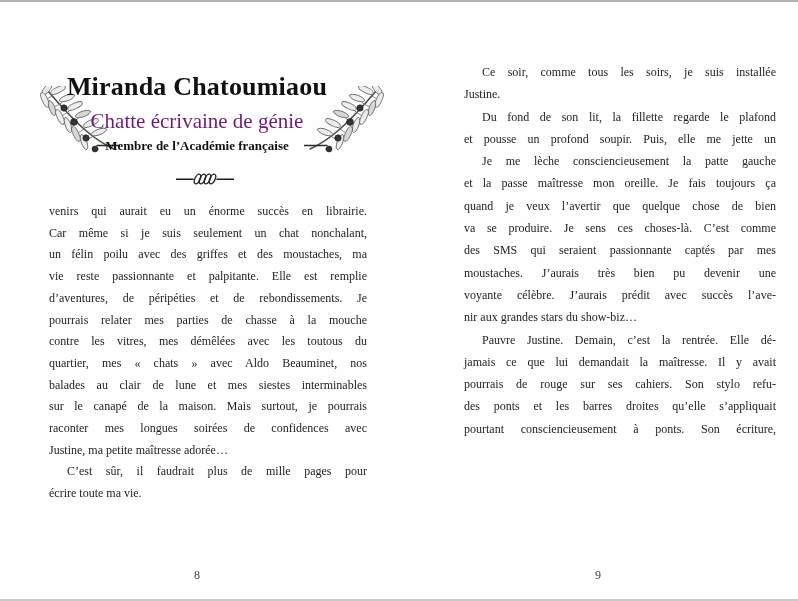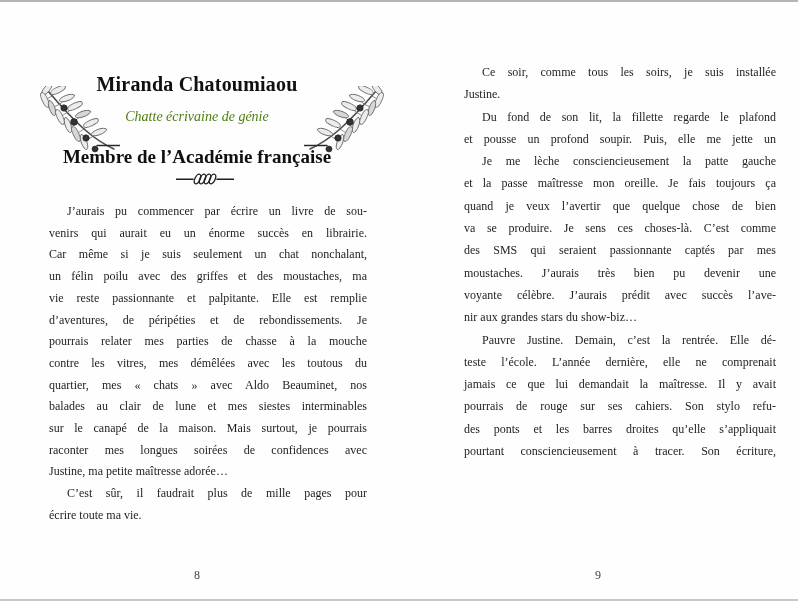--- a/index.html
+++ b/index.html
@@ -14,31 +14,31 @@
   .edge.top { top:0; height:2px; background:#b4b4b4; }
   .edge.bottom { bottom:0; height:2px; background:#c8c8c8; }
 
   .page { position:absolute; top:0; height:601px; }
   .page-left  { left:38px; width:318px; }
   .page-right { left:453px; width:312px; }
 
   
   .author {
     position:absolute; top:74px; left:0; width:318px;
-    text-align:center; font-weight:bold; font-size:20px;
+    text-align:center; font-weight:bold; font-size:26px;
     line-height:1; letter-spacing:.2px; color:#101010;
   }
   .role {
     position:absolute; top:109px; left:0; width:318px;
-    text-align:center; font-style:italic; font-size:14px;
-    line-height:1.2; color:#4d7c0f;
+    text-align:center; font-size:21px;
+    line-height:1.2; color:#701a75;
   }
   .membership {
-    position:absolute; top:146px; left:0; width:318px;
-    text-align:center; font-weight:bold; font-size:19px;
+    position:absolute; top:138px; left:0; width:318px;
+    text-align:center; font-weight:bold; font-size:13px;
     line-height:1.2; color:#101010;
   }
   .branch { position:absolute; top:86px; width:84px; height:76px; }
   .branch-left  { left:-2px; }
   .branch-right { left:266px; }
   .divider { position:absolute; top:172px; left:138px; width:58px; height:14px; }
 
   
   .body-text { position:absolute; left:11px; font-size:12px; color:#1d1d1d; }
   .body-left  { top:201px; width:318px; line-height:21.7px; }
@@ -128,21 +128,20 @@
 
     <div class="author">Miranda Chatoumiaou</div>
     <div class="role">Chatte écrivaine de génie</div>
     <div class="membership">Membre de l’Académie française</div>
 
     <svg class="divider" viewBox="0 0 58 14">
       <use href="#rope-divider"></use>
     </svg>
 
     <div class="body-text body-left" id="left-body">
-        <div class="line indent">J’aurais pu commencer par écrire un livre de sou-</div>
         <div class="line">venirs qui aurait eu un énorme succès en librairie.</div>
         <div class="line">Car même si je suis seulement un chat nonchalant,</div>
         <div class="line">un félin poilu avec des griffes et des moustaches, ma</div>
         <div class="line">vie reste passionnante et palpitante. Elle est remplie</div>
         <div class="line">d’aventures, de péripéties et de rebondissements. Je</div>
         <div class="line">pourrais relater mes parties de chasse à la mouche</div>
         <div class="line">contre les vitres, mes démêlées avec les toutous du</div>
         <div class="line">quartier, mes « chats » avec Aldo Beauminet, nos</div>
         <div class="line">balades au clair de lune et mes siestes interminables</div>
         <div class="line">sur le canapé de la maison. Mais surtout, je pourrais</div>
@@ -163,24 +162,23 @@
         <div class="line">et pousse un profond soupir. Puis, elle me jette un</div>
         <div class="line indent">Je me lèche consciencieusement la patte gauche</div>
         <div class="line">et la passe maîtresse mon oreille. Je fais toujours ça</div>
         <div class="line">quand je veux l’avertir que quelque chose de bien</div>
         <div class="line">va se produire. Je sens ces choses-là. C’est comme</div>
         <div class="line">des SMS qui seraient passionnante captés par mes</div>
         <div class="line">moustaches. J’aurais très bien pu devenir une</div>
         <div class="line">voyante célèbre. J’aurais prédit avec succès l’ave-</div>
         <div class="line last">nir aux grandes stars du show-biz…</div>
         <div class="line indent">Pauvre Justine. Demain, c’est la rentrée. Elle dé-</div>
-        <div class="line">teste l’école. L’année dernière, elle ne comprenait</div>
         <div class="line">jamais ce que lui demandait la maîtresse. Il y avait</div>
         <div class="line">pourrais de rouge sur ses cahiers. Son stylo refu-</div>
         <div class="line">des ponts et les barres droites qu’elle s’appliquait</div>
-        <div class="line">pourtant consciencieusement à tracer. Son écriture,</div>
+        <div class="line">pourtant consciencieusement à ponts. Son écriture,</div>
       </div>
 
     <div class="pagenum pagenum-right">9</div>
   </div>
 
   <div class="edge bottom"></div>
 </div>
 
 </body></html>

